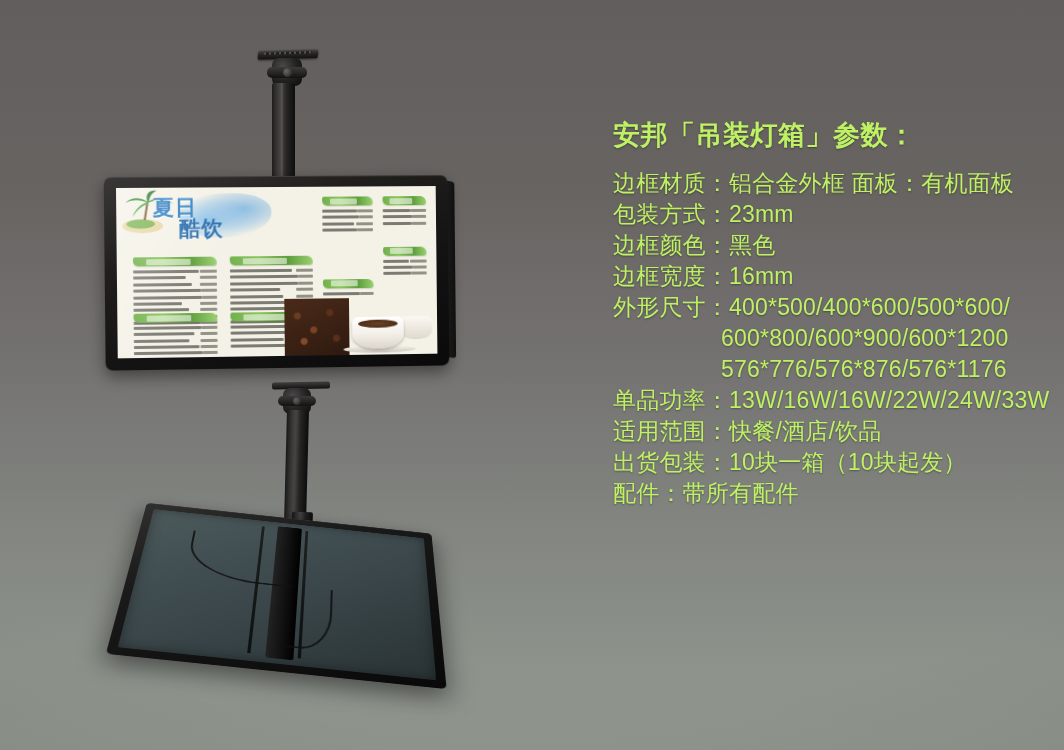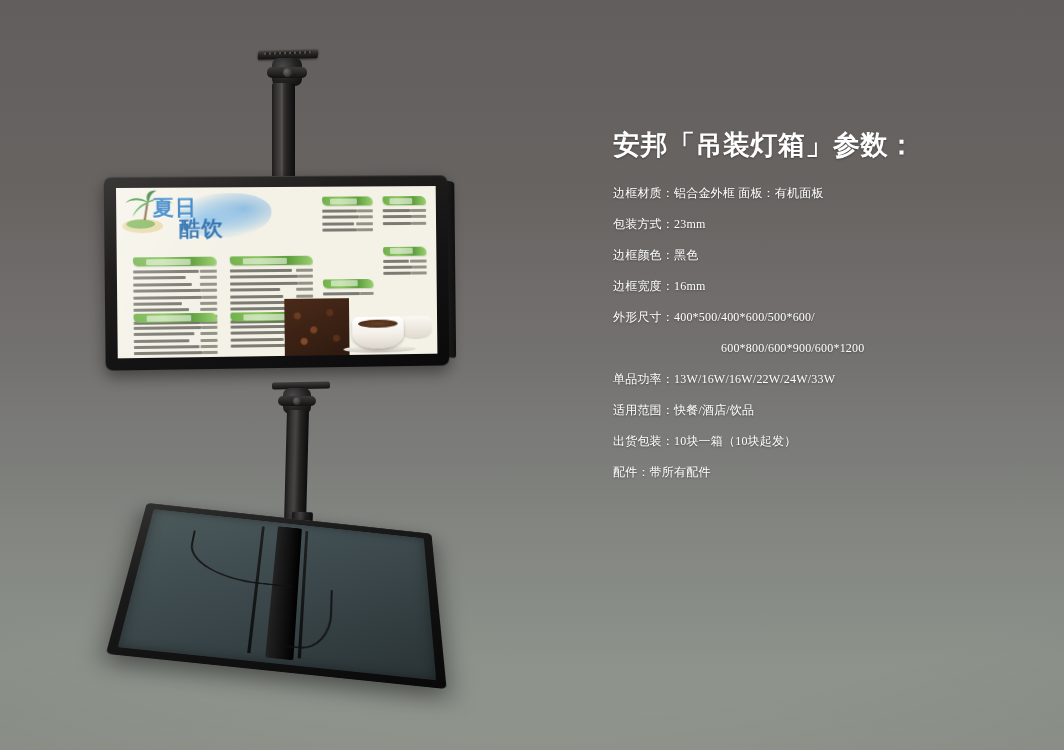--- a/index.html
+++ b/index.html
@@ -249,32 +249,32 @@
     opacity:.9;
   }
   .cable2{
     position:absolute;left:50%;top:48%;width:16%;height:40%;
     border-right:2px solid #0f0f0f;border-bottom:2px solid #0f0f0f;
     border-radius:0 0 60% 0;opacity:.85;
   }
 
   
   .specs{
-    position:absolute;left:613px;top:128px;width:430px;
-    color:#ffffff;
+    position:absolute;left:613px;top:118px;width:430px;
+    color:#bef264;
     text-shadow:0 1px 2px rgba(0,0,0,.35);
   }
   .spec-title{
     font-size:27px;font-weight:bold;line-height:34px;letter-spacing:.5px;
     margin-bottom:16px;
     font-family:"DejaVu Sans","Liberation Sans",sans-serif;
   }
   .spec-line{
-    font-size:12px;line-height:31px;white-space:nowrap;
-    font-family:Liberation Serif, serif;
+    font-size:23px;line-height:31px;white-space:nowrap;
+    font-family:Liberation Sans, sans-serif;
     letter-spacing:.2px;
   }
   .spec-line.indent{padding-left:108px;}
 </style>
 </head>
 <body>
 
 <div id="stage">
 
   <div class="backdrop2"></div>
@@ -559,20 +559,21 @@
 
   <div class="specs">
     <div class="spec-title">安邦「吊装灯箱」参数：</div>
     <div id="spec-lines">
         <div class="spec-line">边框材质：铝合金外框    面板：有机面板</div>
         <div class="spec-line">包装方式：23mm</div>
         <div class="spec-line">边框颜色：黑色</div>
         <div class="spec-line">边框宽度：16mm</div>
         <div class="spec-line">外形尺寸：400*500/400*600/500*600/</div>
         <div class="spec-line indent">600*800/600*900/600*1200</div>
+        <div class="spec-line indent">576*776/576*876/576*1176</div>
         <div class="spec-line">单品功率：13W/16W/16W/22W/24W/33W</div>
         <div class="spec-line">适用范围：快餐/酒店/饮品</div>
         <div class="spec-line">出货包装：10块一箱（10块起发）</div>
         <div class="spec-line">配件：带所有配件</div>
       </div>
   </div>
 
 </div>
 
 </body></html>

